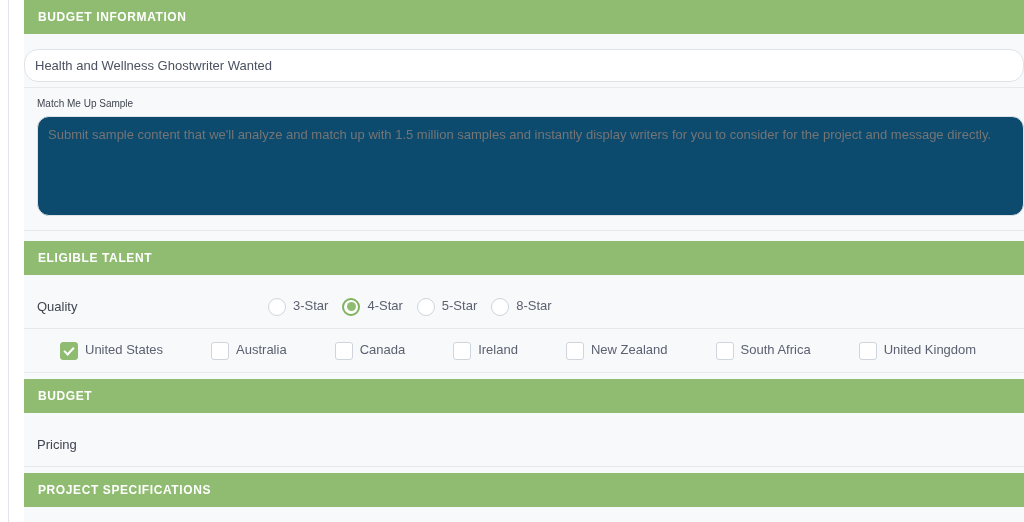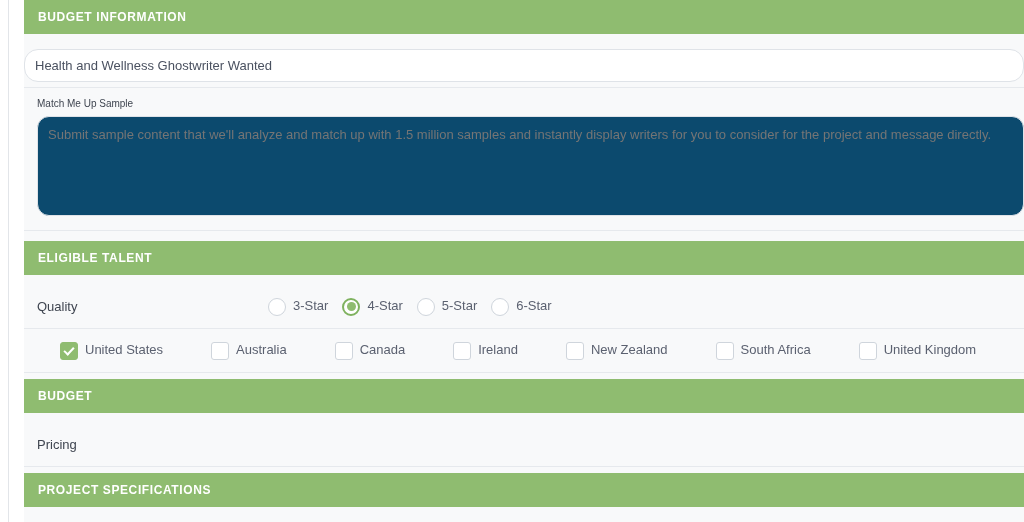--- a/index.html
+++ b/index.html
@@ -267,21 +267,21 @@
             <span class="option-label">4-Star</span>
           </div>
 
           <div class="option">
             <span class="radio"></span>
             <span class="option-label">5-Star</span>
           </div>
 
           <div class="option">
             <span class="radio"></span>
-            <span class="option-label">6-Star</span>
+            <span class="option-label">8-Star</span>
           </div>
 
         </div>
       </div>
     </div>
 
     <div class="row">
       <div class="row-control">
         <div class="options tight">
 

